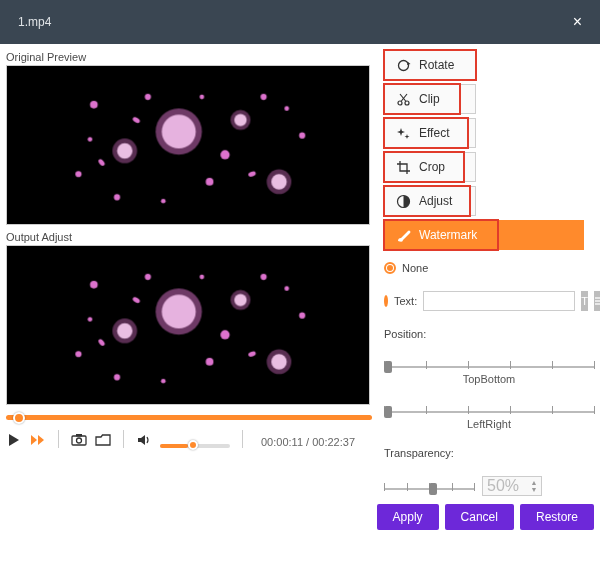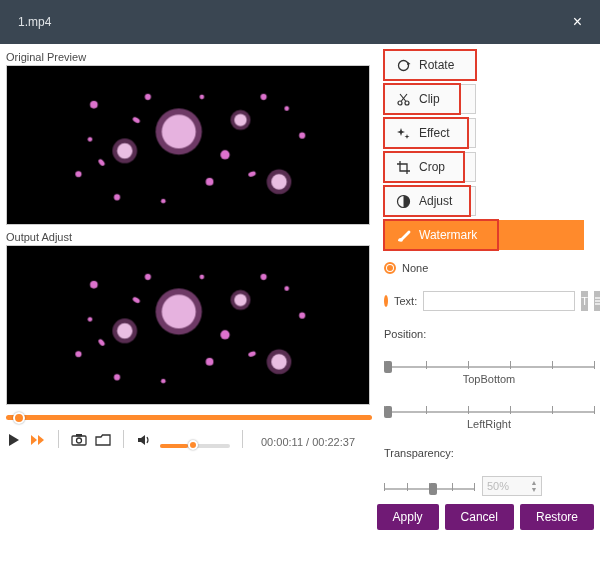--- a/index.html
+++ b/index.html
@@ -85,29 +85,29 @@
     position: absolute; top: 4px; width: 8px; height: 12px; background: #888;
     border-radius: 2px;
   }
   .slider-ends { display: flex; justify-content: center; font-size: 11px; color: #555; }
   .transp-row { display: flex; align-items: center; gap: 8px; }
   .transp-row .mini { width: 90px; }
   .spin {
     display: flex; align-items: center; border: 1px solid #ccc; height: 20px;
     color: #bbb; background: #f8f8f8;
   }
-  .spin .val { width: 44px; padding: 0 4px; font-size: 11px; }
+  .spin .val { width: 44px; padding: 0 4px; font-size: 16px; }
   .spin .arrows { width: 14px; display:flex; flex-direction:column; font-size:7px; color:#999; align-items:center; }
 
   .footer {
     margin-top: auto; display: flex; justify-content: flex-end; gap: 6px;
     padding-top: 8px;
   }
   .btn {
-    background: #701a75; color: #fff; border: none; height: 26px;
+    background: #6d28d9; color: #fff; border: none; height: 26px;
     padding: 0 16px; font-size: 12px; border-radius: 2px;
   }
 </style>
 </head>
 <body>
 
 <div class="titlebar">
   <span>1.mp4</span>
   <span class="close">×</span>
 </div>

